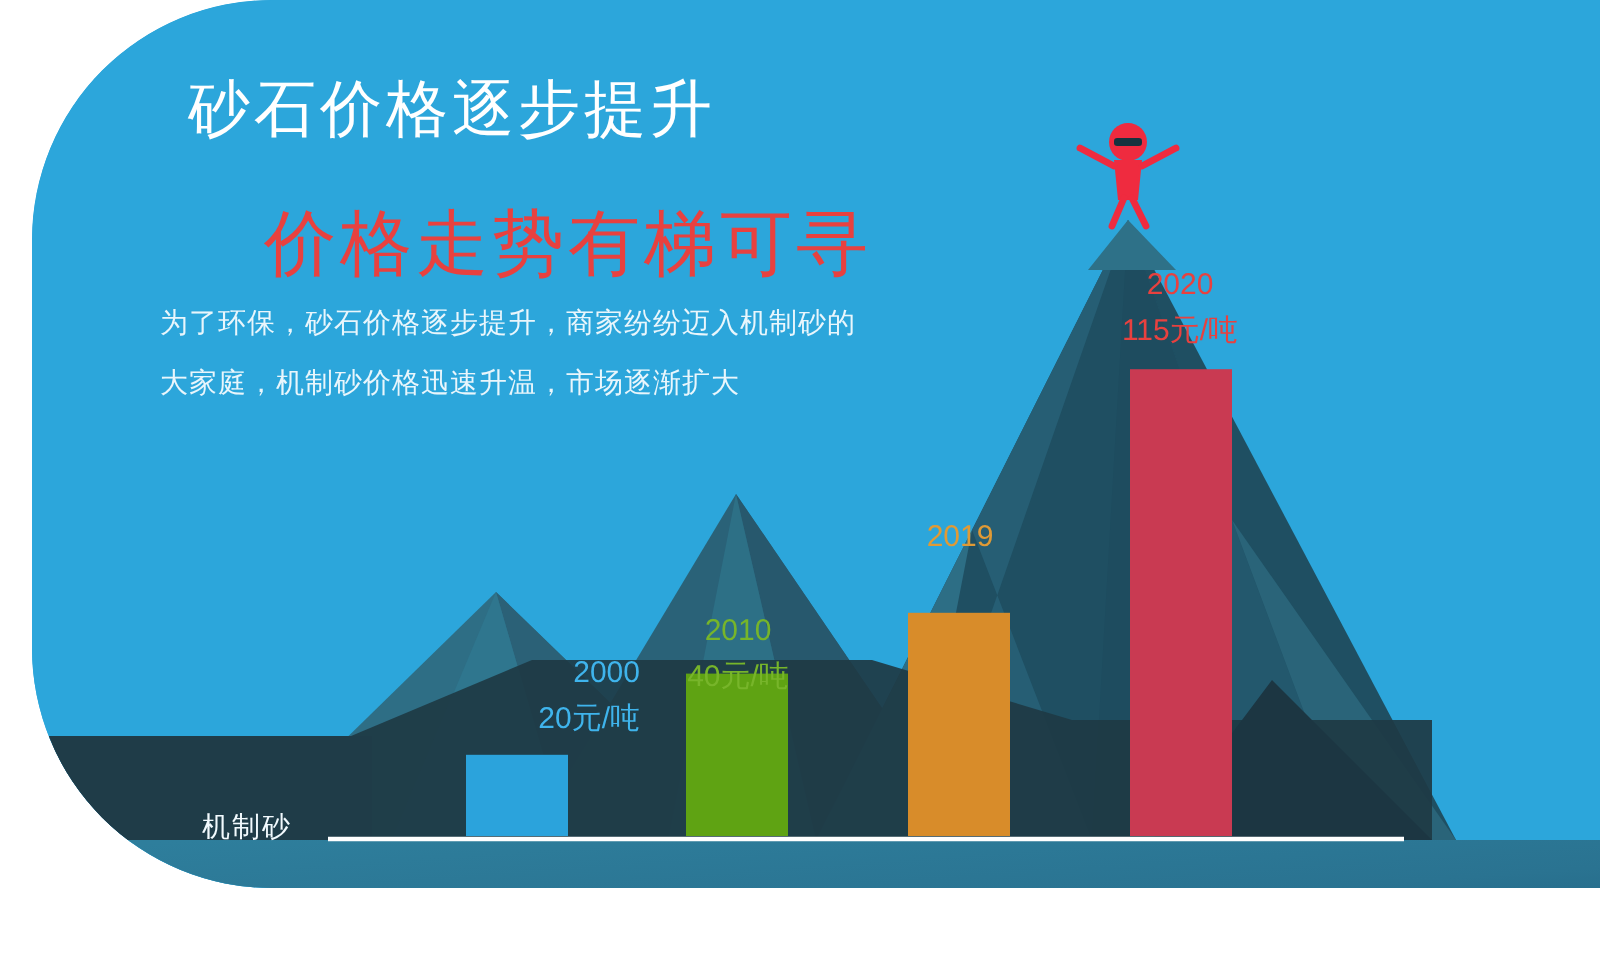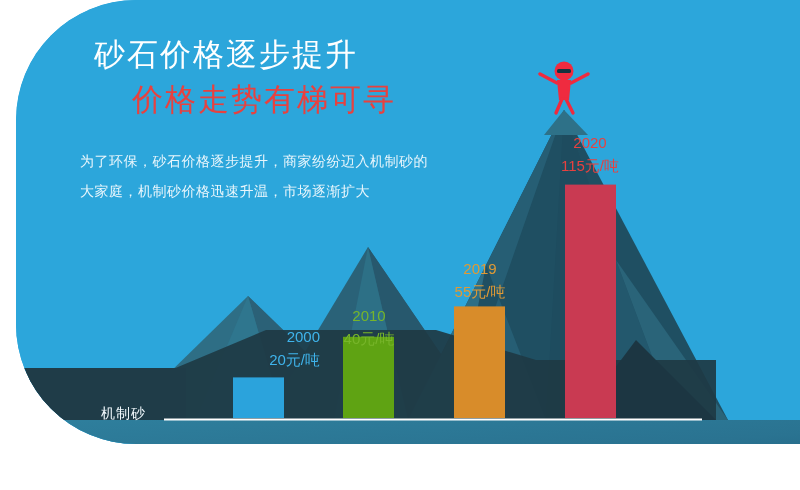--- a/index.html
+++ b/index.html
@@ -51,23 +51,23 @@
     pointer-events: none;
   }
   .headline-main {
     font-size: 31px;
     letter-spacing: 2px;
     color: #ffffff;
     line-height: 1.25;
     white-space: nowrap;
   }
   .headline-sub {
-    margin-top: 6px;
+    margin-top: 24px;
     margin-left: 38px;
-    font-size: 31px;
+    font-size: 36px;
     letter-spacing: 2px;
     color: #E8413F;
     line-height: 1.25;
     white-space: nowrap;
   }
   .body-copy {
     position: absolute;
     left: 64px;
     top: 146px;
     width: 352px;
@@ -204,21 +204,20 @@
     <div class="bar-label" id="label-0">
       <span class="yr">2000</span>
       <span class="pr">20元/吨</span>
     </div>
     <div class="bar-label" id="label-1">
       <span class="yr">2010</span>
       <span class="pr">40元/吨</span>
     </div>
     <div class="bar-label" id="label-2">
       <span class="yr">2019</span>
-      <span class="pr">55元/吨</span>
     </div>
     <div class="bar-label" id="label-3">
       <span class="yr">2020</span>
       <span class="pr">115元/吨</span>
     </div>
 
     <div class="axis-caption">机制砂</div>
 
   </div>
 </div>

